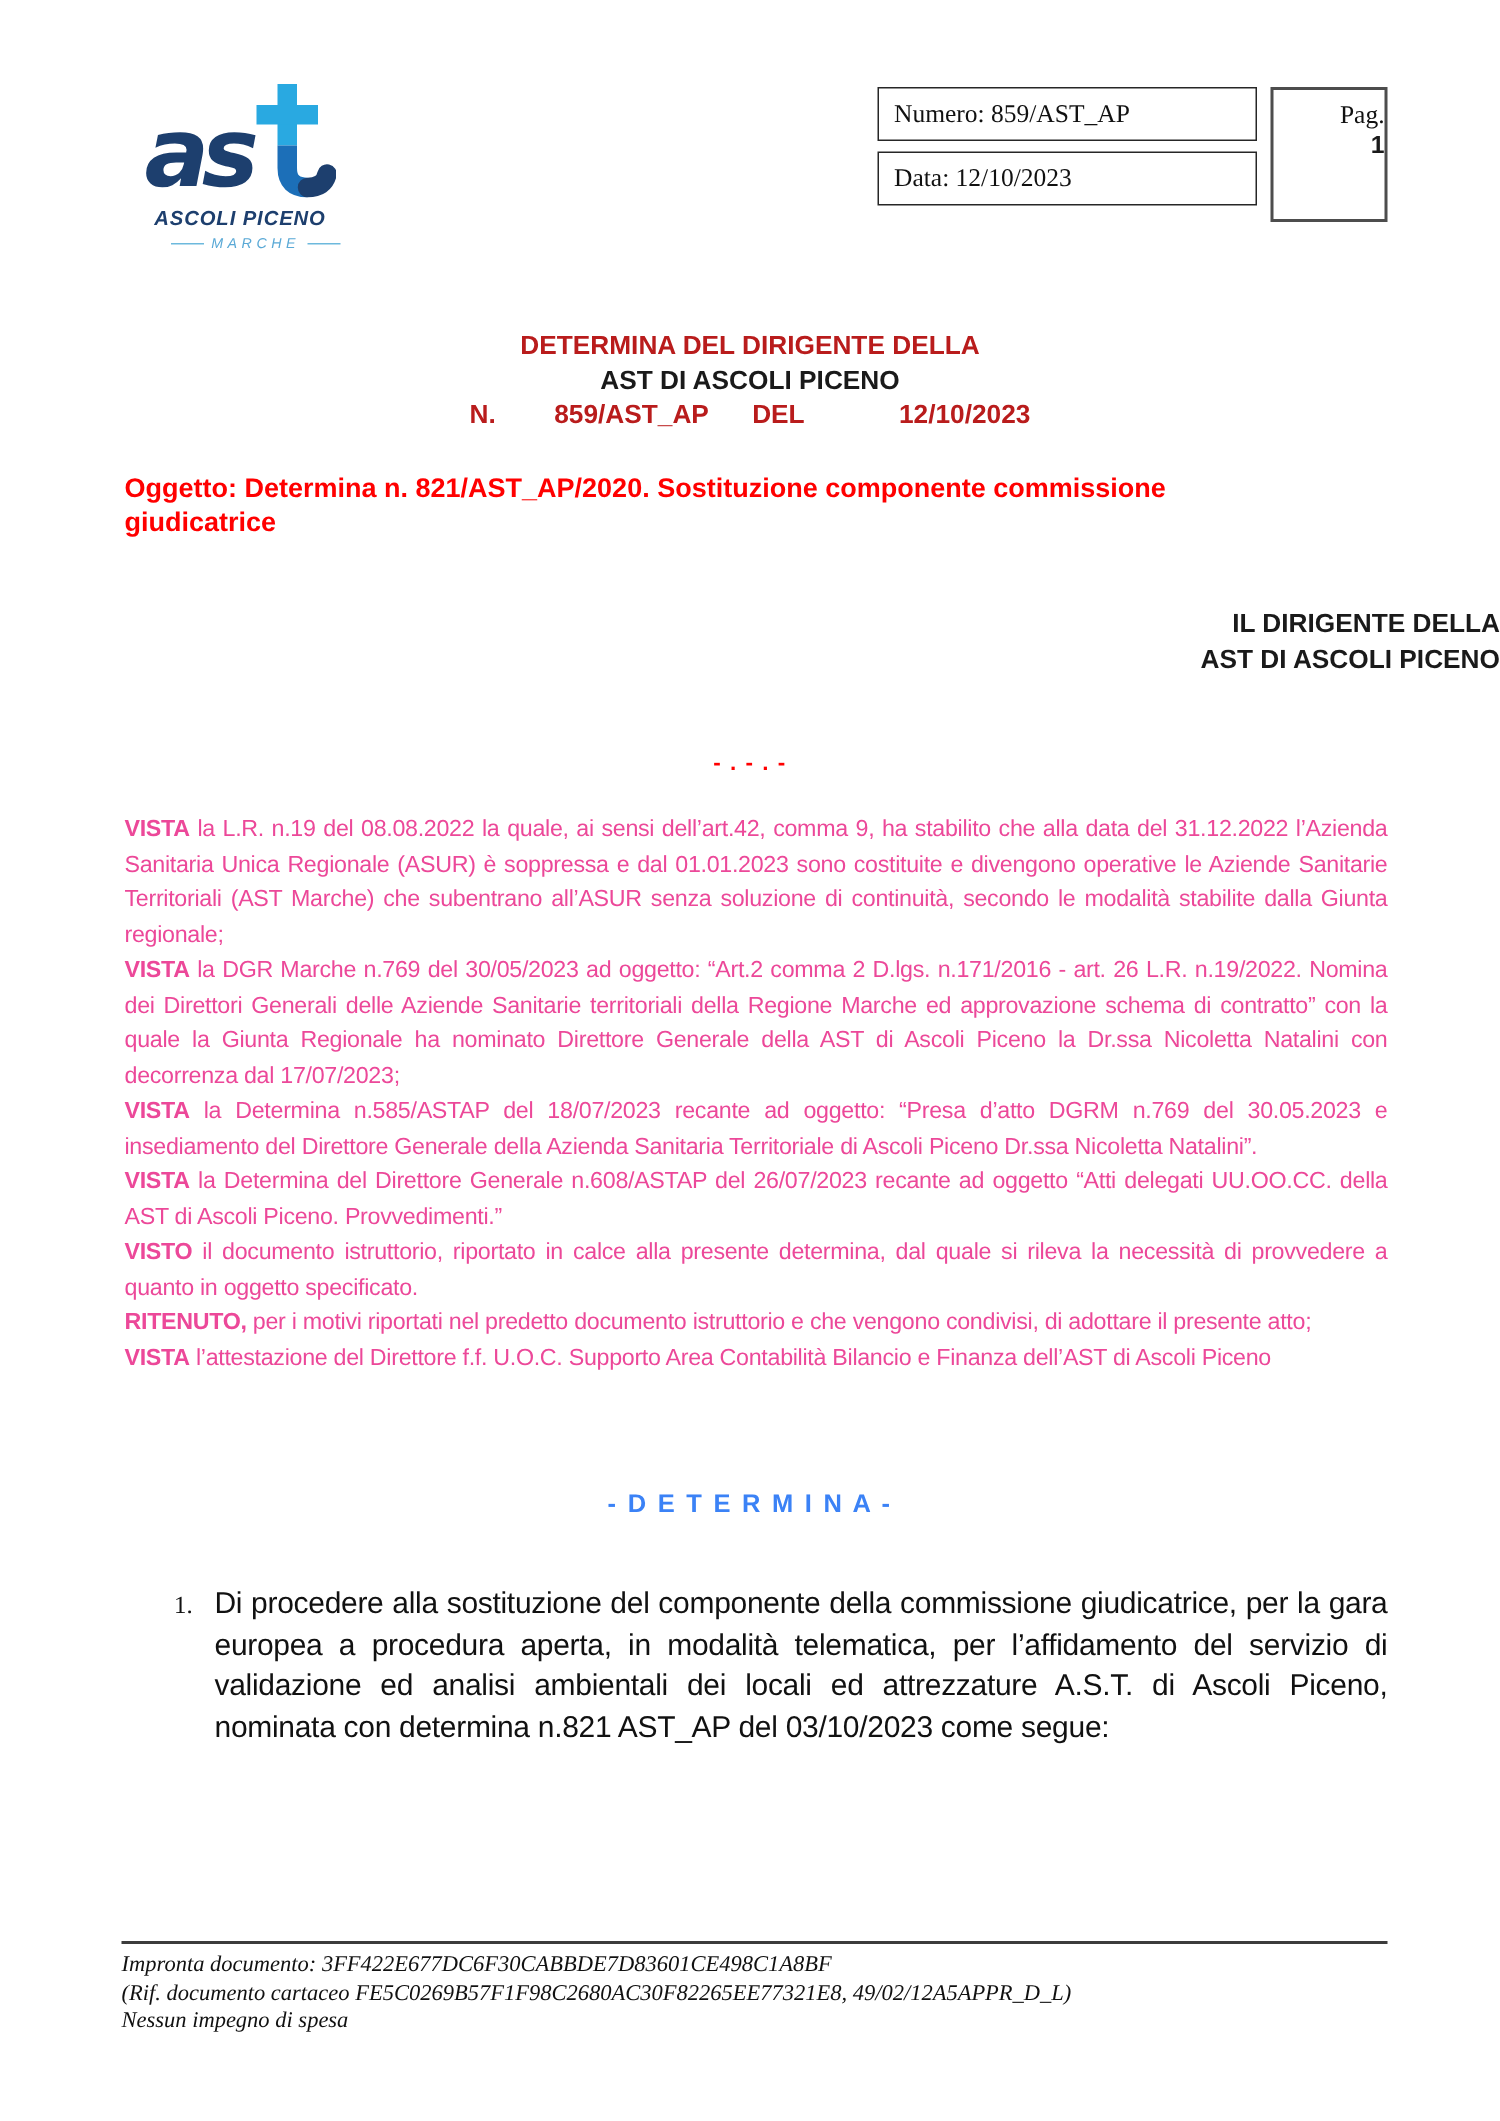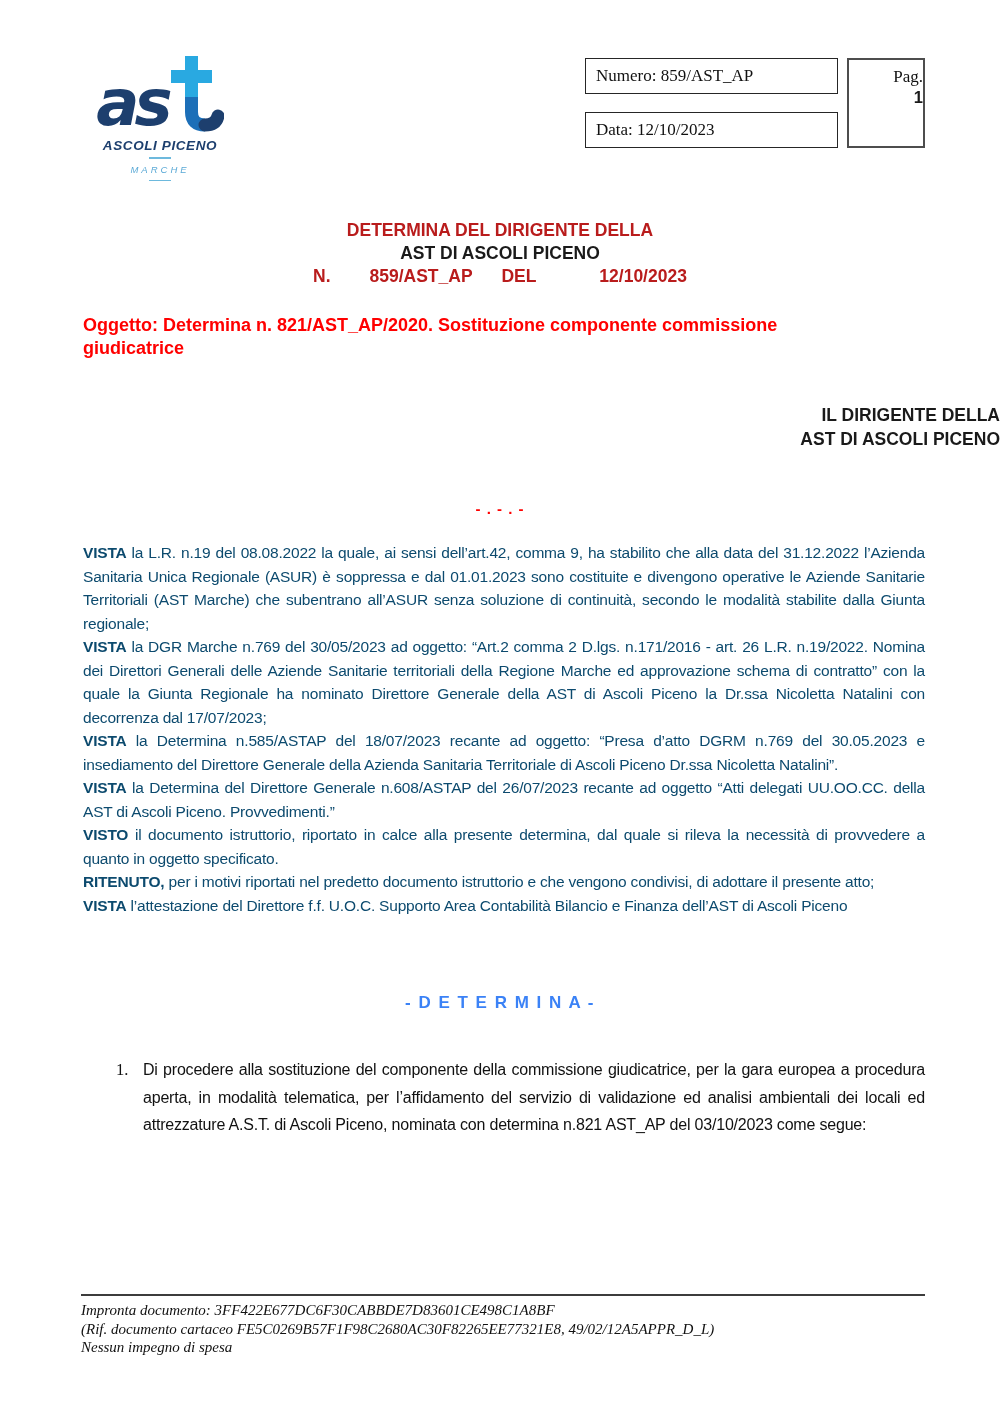--- a/index.html
+++ b/index.html
@@ -20,27 +20,27 @@
   .logo-as {
     font-family:"DejaVu Sans", sans-serif;
     font-weight:bold; font-size:64px; line-height:58px;
     letter-spacing:-5px; color:#1d3f6e;
   }
   .logo-t-svg { display:block; margin-left:2px; }
   .logo-name {
     margin-top:6px; font-weight:bold; font-size:13.5px; letter-spacing:0.6px;
     color:#1d3f6e; white-space:nowrap;
   }
-  .logo-sub { margin-top:4px; display:flex; align-items:center; justify-content:flex-end; gap:5px;flex-direction:column; }
+  .logo-sub { margin-top:4px; display:flex; align-items:center; justify-content:flex-end; gap:5px; }
   .logo-sub-line { height:1.5px; width:22px; background:#6db9dd; }
   .logo-sub-text { font-size:9.5px; letter-spacing:3px; color:#5aa9d6; white-space:nowrap; }
 
   
   .hdr-boxes { position:absolute; left:585px; top:58px; width:340px; display:flex; gap:9px; }
-  .hdr-col { width:253px; display:flex; flex-direction:column; gap:18px; }
+  .hdr-col { width:253px; display:flex; flex-direction:column; gap:7px; }
   .hdr-box {
     border:1.5px solid #262626; height:36px;
     display:flex; align-items:center; padding-left:10px;
     font-family:"Liberation Serif", serif; font-size:17px; color:#111;
   }
   .pag-box {
     width:78px; height:90px; border:2px solid #4d4d4d;
     text-align:right; padding-top:7px;
   }
   .pag-label { font-family:"Liberation Serif", serif; font-size:17px; color:#111; }
@@ -62,38 +62,38 @@
     font-weight:bold; font-size:17.5px; line-height:23.5px; white-space:pre-line;
   }
 
   .dots { position:absolute; top:500px; left:0; width:100%; text-align:center;
     color:#ff0000; font-weight:bold; font-size:15px; letter-spacing:1px; white-space:pre; }
 
   
   .body-block { position:absolute; top:541px; left:83px; width:842px; }
   .body-par {
     font-size:15.5px; line-height:23.5px; letter-spacing:-0.2px;
-    text-align:justify; color:#0c4a6e;
+    text-align:justify; color:#ec4899;
   }
   .body-par b { letter-spacing:-0.2px; }
 
   .det-heading {
     position:absolute; top:993px; left:0; width:100%; text-align:center;
     color:#3b82f6; font-weight:bold; font-size:17px; letter-spacing:1.5px; white-space:pre;
   }
 
   
   .list-block { position:absolute; top:1056px; left:83px; width:842px; }
   .list-item { display:flex; padding-left:33px; }
   .li-num {
     width:27px; flex:0 0 27px;
     font-family:"Liberation Serif", serif; font-size:16.5px; line-height:27.5px; color:#111;
   }
   .li-text {
-    flex:1; font-size:16px; line-height:27.5px; letter-spacing:-0.2px;
+    flex:1; font-size:20px; line-height:27.5px; letter-spacing:-0.2px;
     text-align:justify; color:#111;
   }
 
   
   .footer {
     position:absolute; top:1294px; left:81px; width:844px;
     border-top:2.5px solid #3c3c3c; padding-top:5px;
     font-family:"Liberation Serif", serif; font-style:italic;
     font-size:15px; line-height:18.5px; color:#111;
   }

